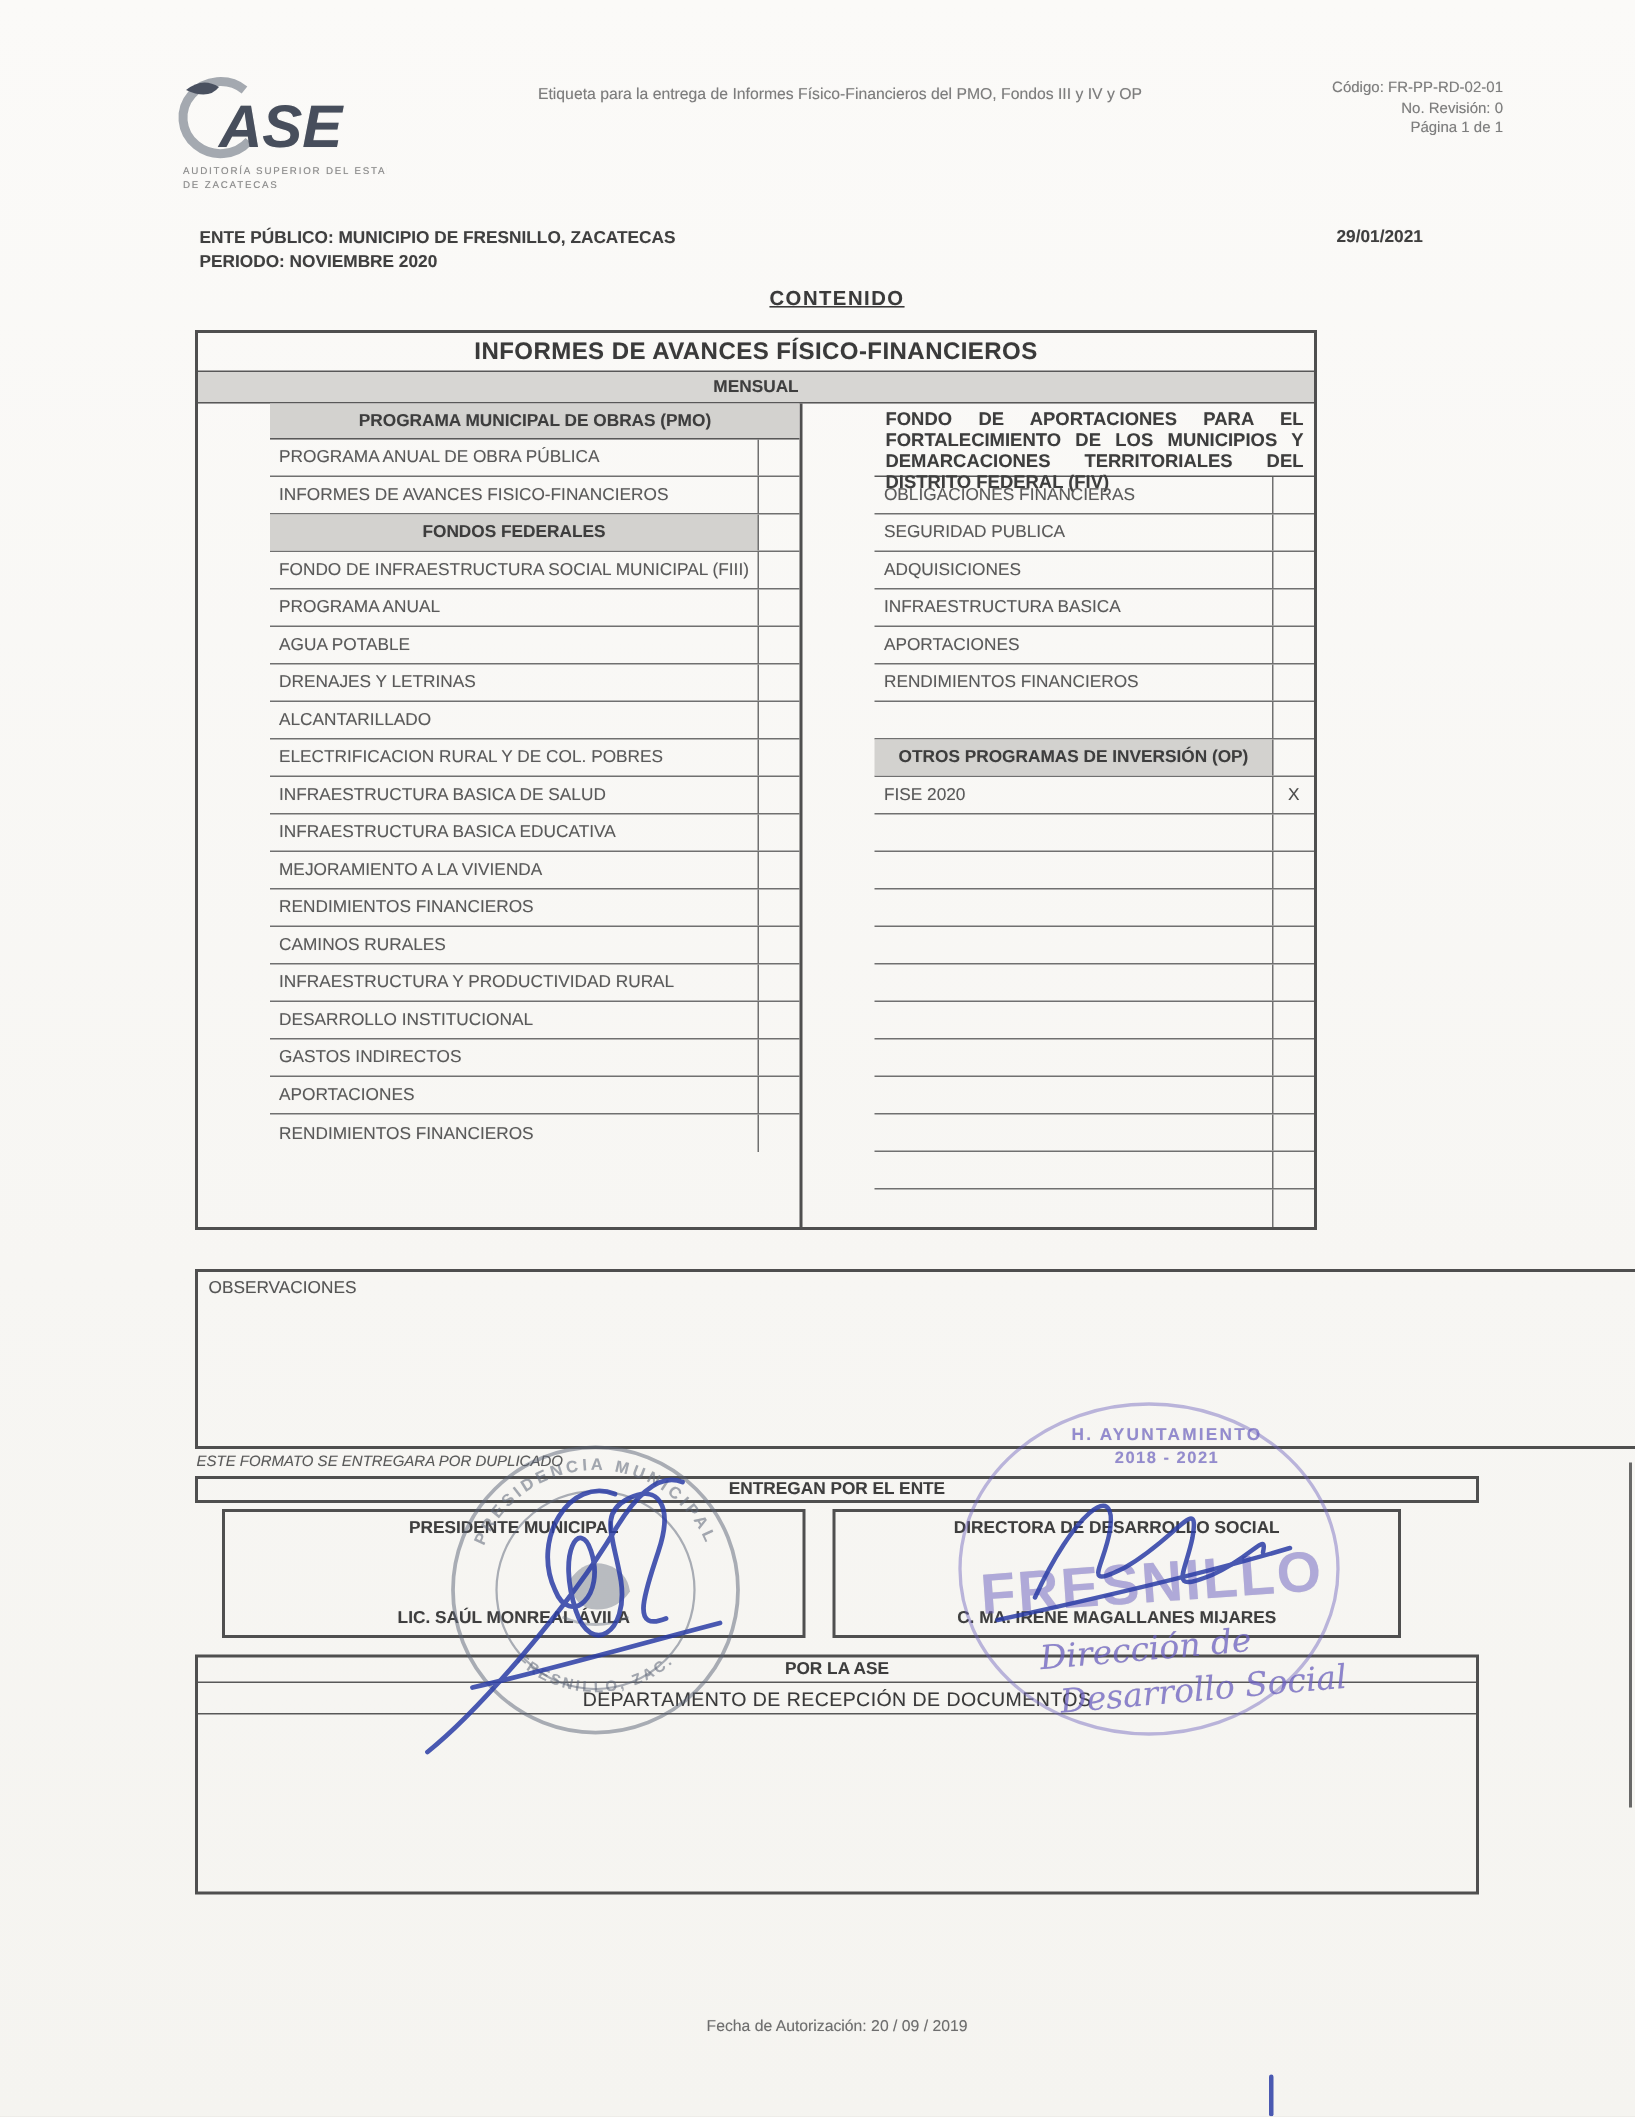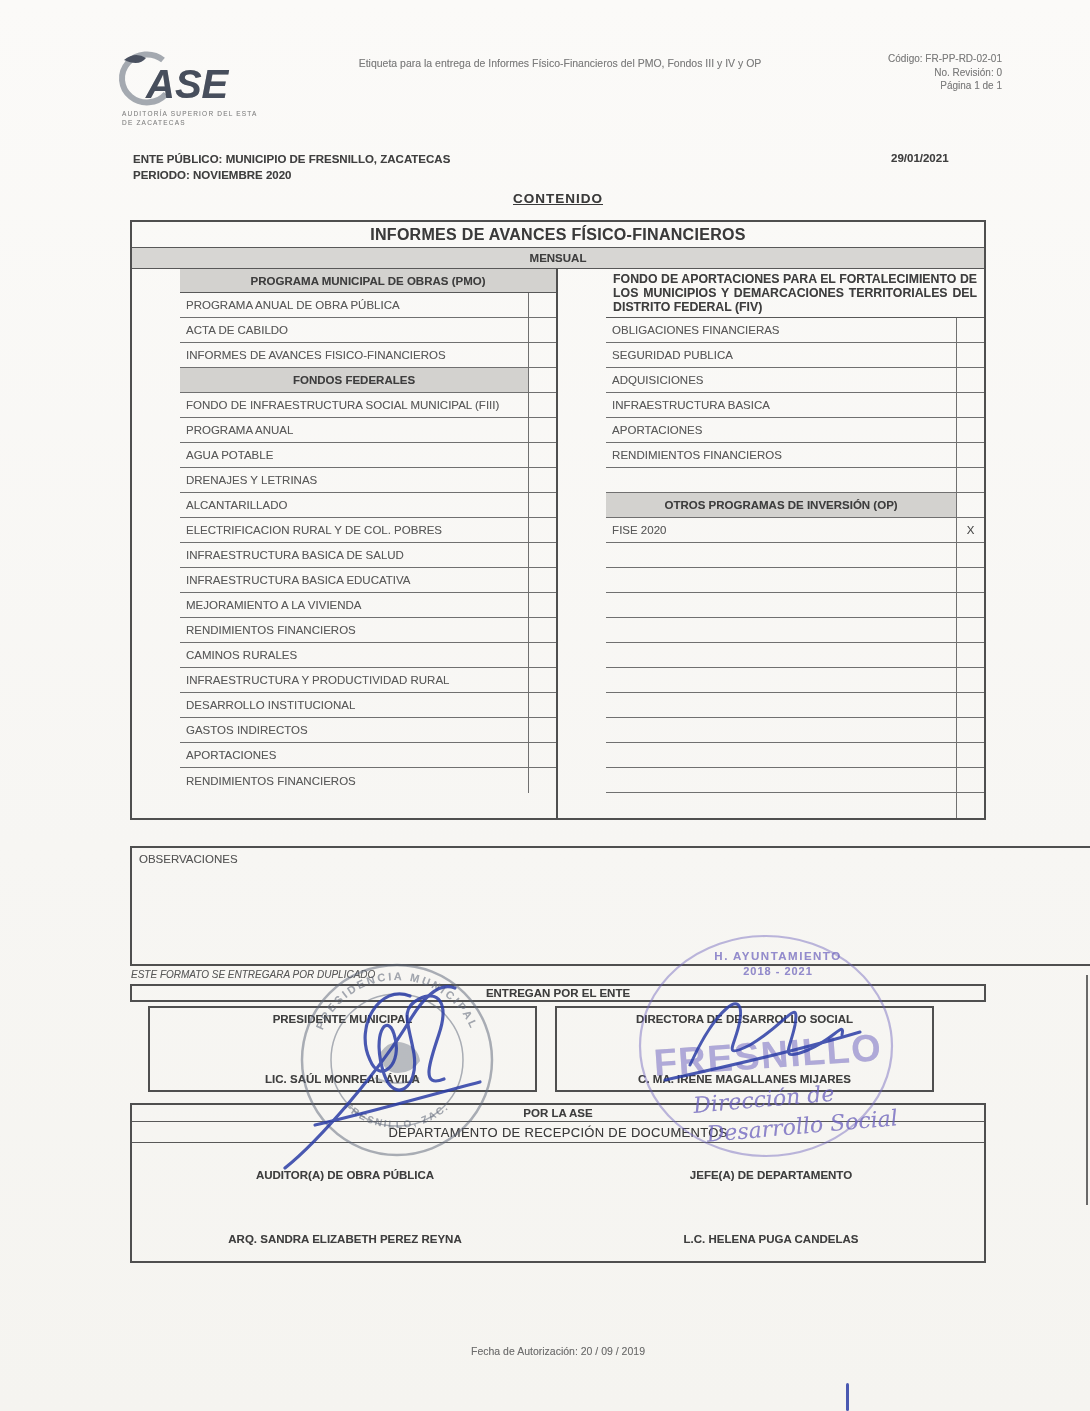--- a/index.html
+++ b/index.html
@@ -12,21 +12,21 @@
     text-shadow: 0 0 0.5px rgba(90,90,90,.35);
   }
   
   .logo { position: absolute; left: 108px; top: 48px; }
   .doc-title { position: absolute; left: 280px; top: 57px; width: 560px; text-align: center; font-size: 10.5px; color: #7d7d7d; }
   .code-block { position: absolute; left: 840px; top: 52px; width: 162px; text-align: right; font-size: 10px; color: #7d7d7d; line-height: 13.5px; }
   .info-block { position: absolute; left: 133px; top: 151px; font-size: 11.5px; font-weight: bold; color: #3f3f3f; line-height: 16px; }
   .doc-date { position: absolute; left: 891px; top: 152px; font-size: 11.5px; font-weight: bold; color: #3f3f3f; }
   .contenido-title { position: absolute; left: 130px; top: 191px; width: 856px; text-align: center; font-size: 13.5px; font-weight: bold; letter-spacing: 1px; color: #3a3a3a; text-decoration: underline; }
   
-  .main-table { position: absolute; left: 130px; top: 220px; width: 856px; border: 2px solid #4f4f4f; }
+  .main-table { position: absolute; left: 130px; top: 220px; width: 748px; border: 2px solid #4f4f4f; }
   .tbl-title { height: 26px; display: flex; align-items: center; justify-content: center; font-size: 16px; font-weight: bold; color: #3a3a3a; border-bottom: 1px solid #585858; letter-spacing: .3px; }
   .tbl-sub { height: 21px; display: flex; align-items: center; justify-content: center; font-size: 11.5px; font-weight: bold; color: #3e3e3e; background: #d7d6d3; border-bottom: 1px solid #585858; }
   .tbl-body { display: flex; align-items: stretch; }
   .half { width: 50%; margin-left: 48px; }
   .half.left-half { border-right: 2px solid #4f4f4f; }
   .col-header { height: 24px; display: flex; align-items: center; justify-content: center; background: #d3d2cf; font-weight: bold; font-size: 11.5px; color: #3d3d3d; border-bottom: 1px solid #585858; text-align: center; }
   .fiv-header { height: 49px; padding: 3px 7px; font-weight: bold; font-size: 12.3px; line-height: 14px; color: #3d3d3d; border-bottom: 1px solid #585858; text-align: justify; }
   .trow { display: flex; height: 25px; border-bottom: 1px solid #707070; }
   .trow.last { border-bottom: none; }
   .lcell { flex: 1; display: flex; align-items: center; padding: 0 6px; font-size: 11.5px; color: #5a5a5a; border-right: 1px solid #707070; white-space: nowrap; overflow: hidden; }
@@ -90,24 +90,20 @@
     <div class="tbl-body">
 
       <div class="half left-half">
         <div class="col-header">PROGRAMA MUNICIPAL DE OBRAS (PMO)</div>
 
         <div class="trow">
             <div class="lcell">PROGRAMA ANUAL DE OBRA PÚBLICA</div>
             <div class="ccell"></div>
           </div>
         <div class="trow">
-            <div class="lcell">ACTA DE CABILDO</div>
-            <div class="ccell"></div>
-          </div>
-        <div class="trow">
             <div class="lcell">INFORMES DE AVANCES FISICO-FINANCIEROS</div>
             <div class="ccell"></div>
           </div>
 
         <div class="trow section">
             <div class="lcell">FONDOS FEDERALES</div>
             <div class="ccell"></div>
           </div>
 
         <div class="trow">
@@ -278,26 +274,20 @@
     <div class="sig-name">LIC. SAÚL MONREAL ÁVILA</div>
   </div>
   <div class="sig-box rightbox">
     <div class="sig-role">DIRECTORA DE DESARROLLO SOCIAL</div>
     <div class="sig-name">C. MA. IRENE MAGALLANES MIJARES</div>
   </div>
 
   <div class="ase-box">
     <div class="ase-h1">POR LA ASE</div>
     <div class="ase-h2">DEPARTAMENTO DE RECEPCIÓN DE DOCUMENTOS</div>
-    <div class="ase-body">
-      <div class="ase-role l">AUDITOR(A) DE OBRA PÚBLICA</div>
-      <div class="ase-role r">JEFE(A) DE DEPARTAMENTO</div>
-      <div class="ase-name l">ARQ. SANDRA ELIZABETH PEREZ REYNA</div>
-      <div class="ase-name r">L.C. HELENA PUGA CANDELAS</div>
-    </div>
   </div>
 
   <div class="footer-note">Fecha de Autorización: 20 / 09 / 2019</div>
 
   <svg class="overlay" style="left:295px; top:958px;" width="205" height="205" viewBox="0 0 205 205">
     <g fill="none" stroke="#5c6577" opacity="0.5">
       <circle cx="102" cy="102" r="95" stroke-width="2.5"></circle>
       <circle cx="102" cy="102" r="66" stroke-width="1.5"></circle>
     </g>
     <defs>

